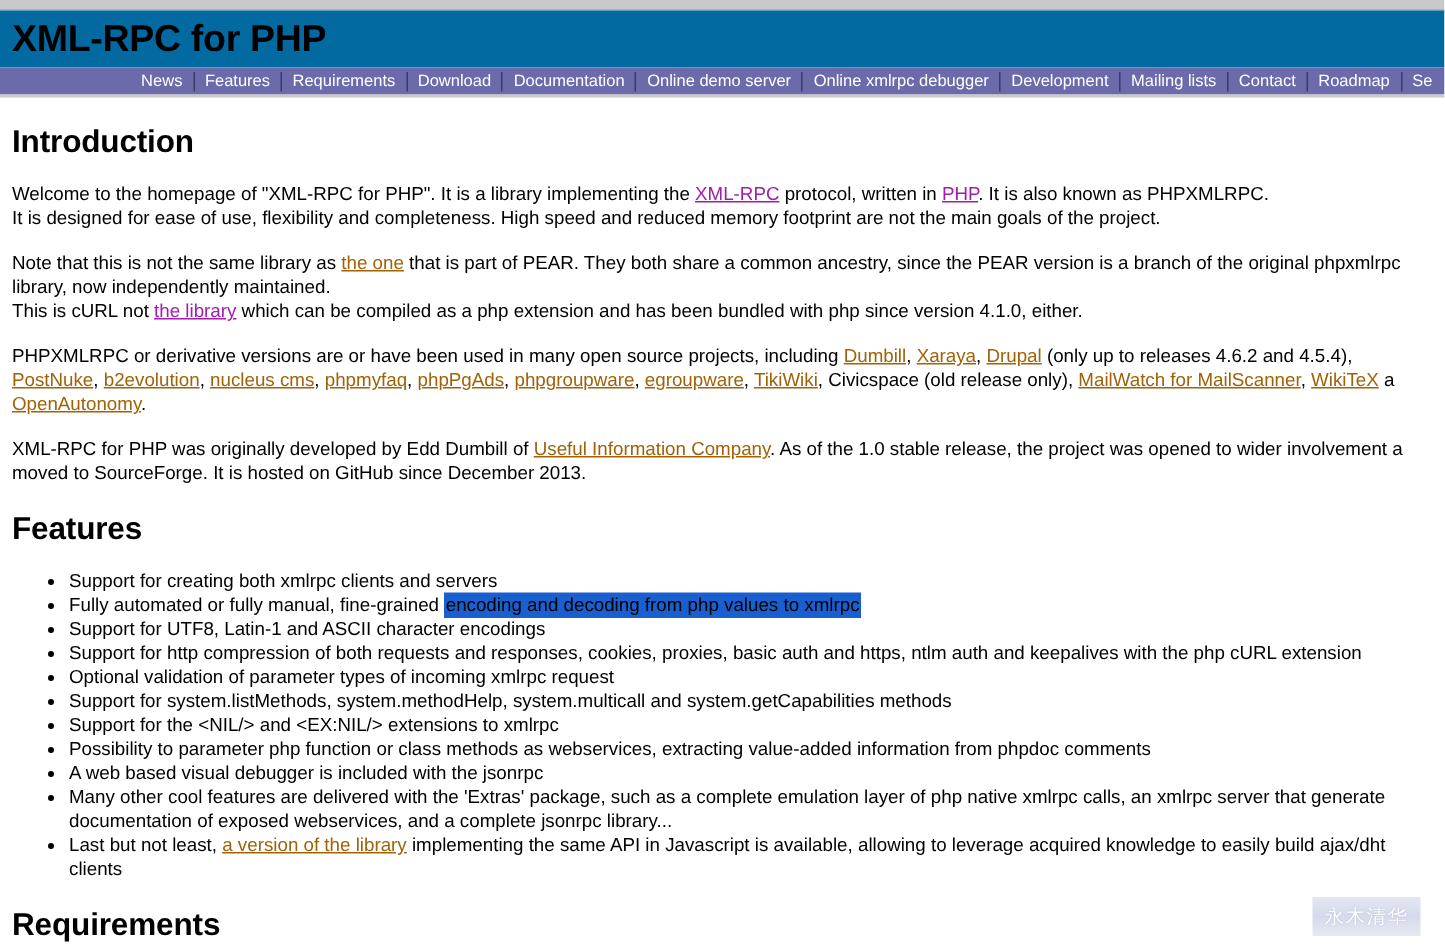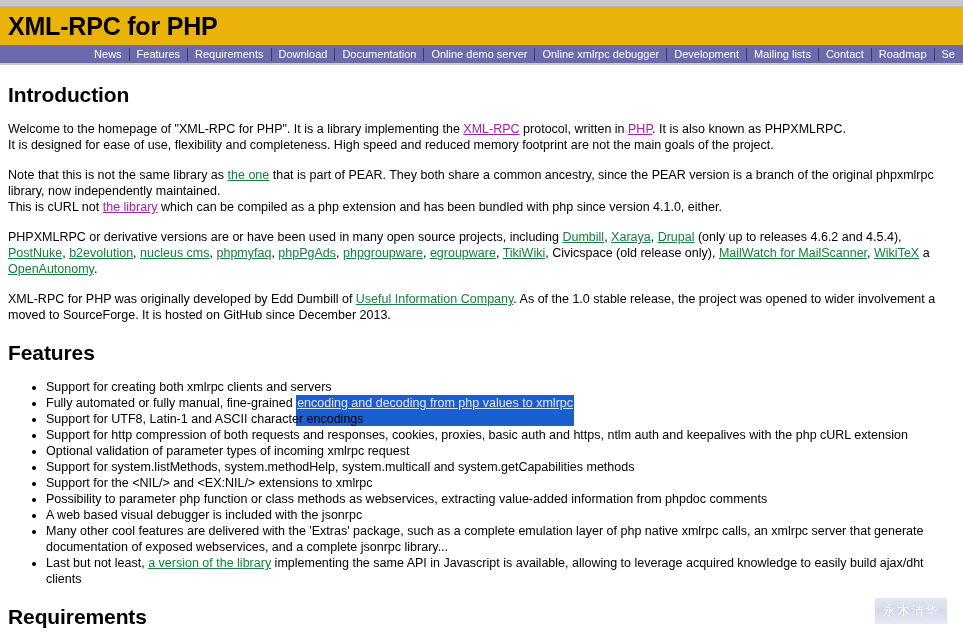--- a/index.html
+++ b/index.html
@@ -25,21 +25,21 @@
   
   .top-strip {
     height: 6px;
     background: #c9c9c9;
     border-bottom: 1px solid #b4b4b4;
   }
 
   
   .site-header {
     height: 38px;
-    background: #eab308;
+    background: #0369a1;
     display: flex;
     align-items: center;
     padding: 0 0 0 8px;
     box-sizing: border-box;
     text-align: center;
   }
   .site-title {
     font-size: 25px;
     font-weight: bold;
     color: #000000;
@@ -107,40 +107,39 @@
     font-size: 12.5px;
   }
   .para-block {
     margin-bottom: 14px;
   }
   a.wlink {
     color: #a21caf;
     text-decoration: underline;
   }
   a.wlink.blue {
-    color: #15803d;
+    color: #a16207;
   }
 
   ul.features {
     margin: 0;
     padding-left: 38px;
     list-style-type: disc;
   }
   ul.features li {
     line-height: 16px;
     font-size: 12.5px;
     margin: 0;
     padding: 0;
   }
 
   .selected {
     background: #1a5fd0;
-    color: #e5e5e5;
-    padding: 1px 1px 16px 1px;
-    text-decoration: underline;
+    color: #000000;
+    padding: 1px 1px 2px 1px;
   }
 
   
   .watermark {
     position: absolute;
     left: 875px;
     top: 598px;
     width: 72px;
     height: 26px;
     background: linear-gradient(180deg, #dfe2f0 0%, #cfd5e8 50%, #e3e6f2 100%);

